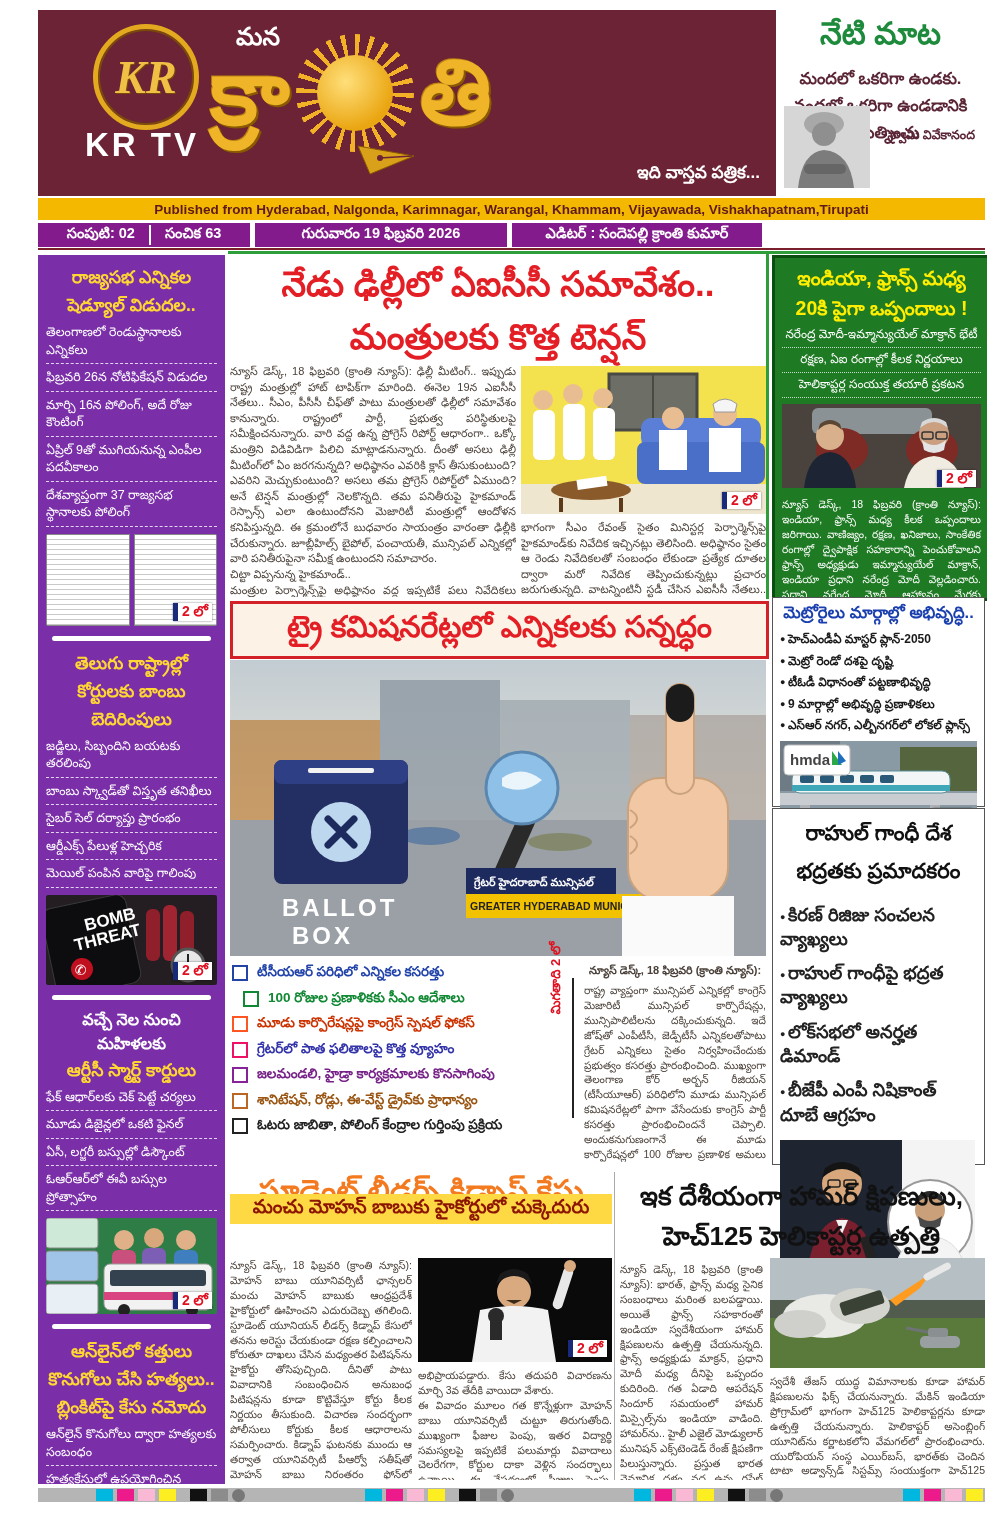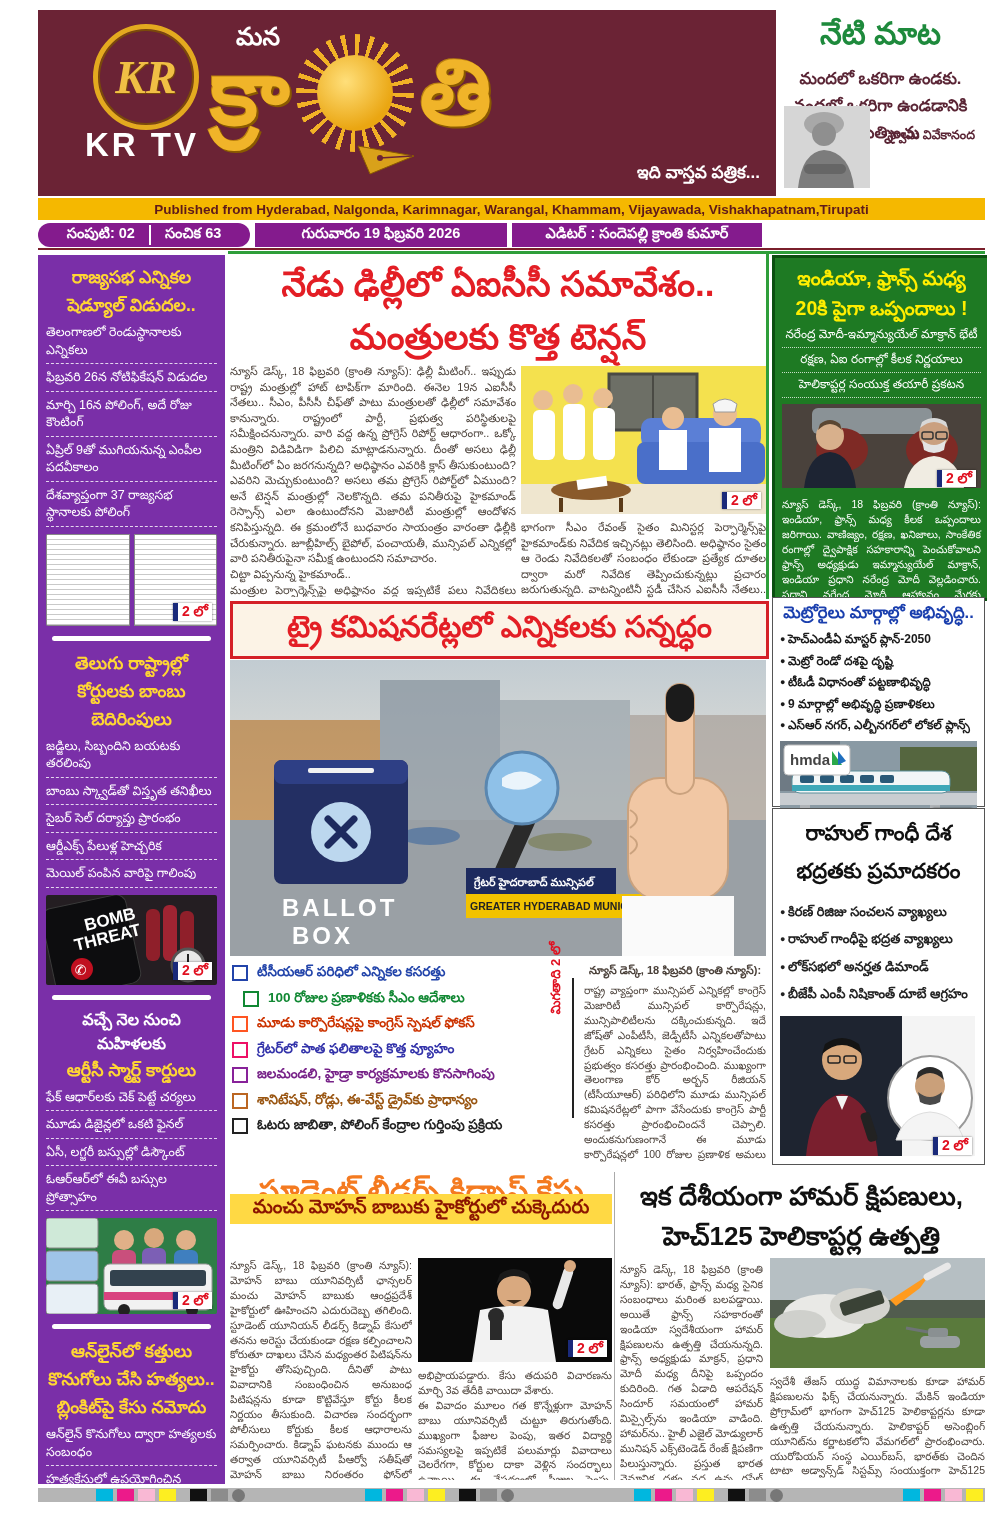--- a/index.html
+++ b/index.html
@@ -59,21 +59,21 @@
   .subbar{background:#ffd944;color:#8b1500;font-weight:bold;display:flex;align-items:center;justify-content:center;}
   
   .gbox{background:#1e7a23;border:3px solid #0b4f10;padding:5px 7px;}
   .g-title{color:#ffee00;font-weight:bold;font-size:19.5px;text-align:center;line-height:1.55;}
   .g-b{color:#fff;font-size:12px;text-align:center;padding:4px 0 3px;border-bottom:1px dotted rgba(255,255,255,.75);}
   .wbox{background:#fff;border:1px solid #555;padding:5px 7px;}
   .m-title{color:#1a3fae;font-weight:bold;font-size:16.5px;text-align:center;margin-bottom:3px;}
   .dot-b{font-size:12px;font-weight:bold;color:#1a1a1a;padding:3px 0;line-height:1.3;}
   .dot-b::before{content:"● ";font-size:9px;vertical-align:1px;}
   .r-title{color:#111;font-weight:bold;font-size:21px;text-align:center;line-height:1.8;}
-  .r-b{font-size:13px;font-weight:bold;color:#222;padding:5px 0;line-height:1.35;}
+  .r-b{font-size:18px;font-weight:bold;color:#222;padding:5px 0;line-height:1.35;}
   .r-b::before{content:"● ";font-size:9px;vertical-align:1px;}
   .h-black{color:#111;font-weight:bold;text-align:center;}
   
   .calib{background:#b5b5b5;display:flex;align-items:center;}
   .cluster{display:flex;gap:4px;align-items:center;margin-left:58px;}
   .patch{width:17px;height:12px;display:inline-block;}
   .patch.round{width:13px;height:13px;border-radius:50%;}
   .vline{background:#2e9e3a;}
 </style>
 </head>
@@ -112,21 +112,21 @@
         <path d="M14 82 Q18 46 40 44 Q66 46 70 82 Z" fill="#7c7c7c"></path>
         <rect x="20" y="58" width="42" height="10" rx="5" fill="#666"></rect>
       </svg>
       <div class="q-author">-స్వామి వివేకానంద</div>
     </div>
   </div>
 
   <div class="abs pub" style="left:38px;top:198px;width:947px;height:22px;">Published from Hyderabad, Nalgonda, Karimnagar, Warangal, Khammam, Vijayawada, Vishakhapatnam,Tirupati</div>
 
   <div class="abs ibar" style="left:38px;top:223px;width:947px;height:24px;">
-    <div class="iseg" style="width:212px;border-radius:12px;">
+    <div class="iseg" style="width:212px;">
       <span>సంపుటి: 02</span>
       <span>సంచిక 63</span>
     </div>
     <div class="iseg" style="width:252px;">
       <span>గురువారం   19 ఫిబ్రవరి 2026</span>
     </div>
     <div class="iseg" style="width:250px;">
       <span>ఎడిటర్ : సందెపల్లి క్రాంతి కుమార్</span>
     </div>
     <div class="iseg" style="flex:1;margin-top:36px;">
@@ -298,21 +298,21 @@
         <rect x="398" y="118" width="100" height="122" rx="32" fill="#f1c7a4" stroke="#caa27e" stroke-width="2"></rect>
         <rect x="436" y="24" width="28" height="110" rx="14" fill="#f1c7a4" stroke="#caa27e" stroke-width="2"></rect>
         <rect x="436" y="24" width="28" height="38" rx="14" fill="#1b1b1b"></rect>
         <path d="M400 150 q14 8 0 18 M400 176 q14 8 0 18" stroke="#caa27e" stroke-width="2" fill="none"></path>
         <rect x="392" y="236" width="112" height="60" fill="#fafafa"></rect>
       </g>
     </svg>
   </div>
 
   <div class="abs" style="left:232px;top:964px;width:330px;">
-    <div class="chk-row" style="color: rgb(34, 68, 170);">
+    <div class="chk-row" style="color: rgb(34, 68, 170); font-family: Liberation Serif, serif;">
       <span class="chk-box" style="border-color: rgb(34, 68, 170);"></span>
       <span>టీసీయఆర్ పరిధిలో ఎన్నికల కసరత్తు</span>
     </div>
     <div class="chk-row" style="color: rgb(17, 136, 51); padding-left: 11px;">
       <span class="chk-box" style="border-color: rgb(17, 136, 51);"></span>
       <span>100 రోజుల ప్రణాళికకు సీఎం ఆదేశాలు</span>
     </div>
     <div class="chk-row" style="color: rgb(204, 51, 0);">
       <span class="chk-box" style="border-color: rgb(255, 85, 34);"></span>
       <span>మూడు కార్పొరేషన్లపై కాంగ్రెస్ స్పెషల్ ఫోకస్</span>

